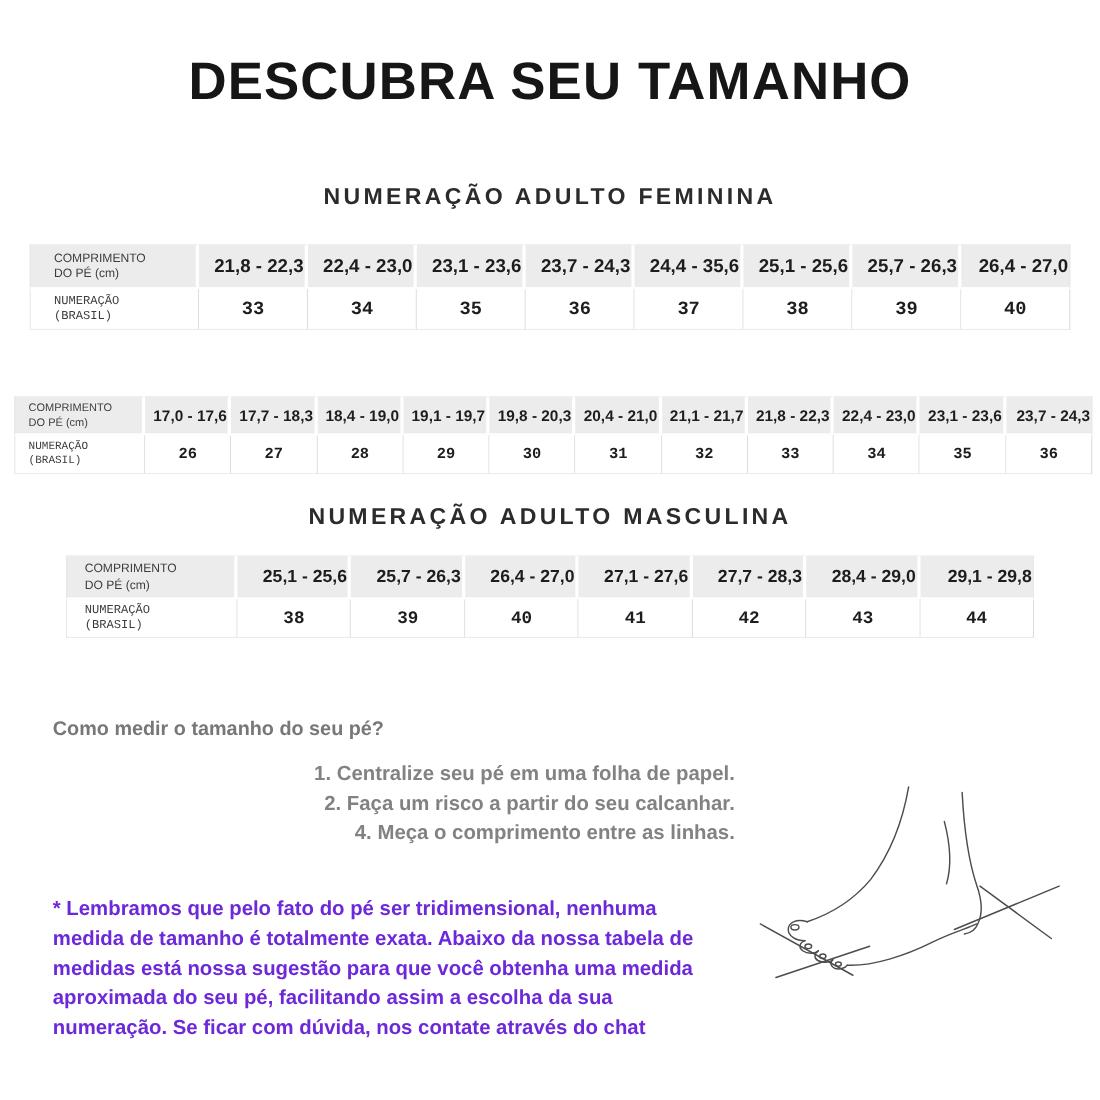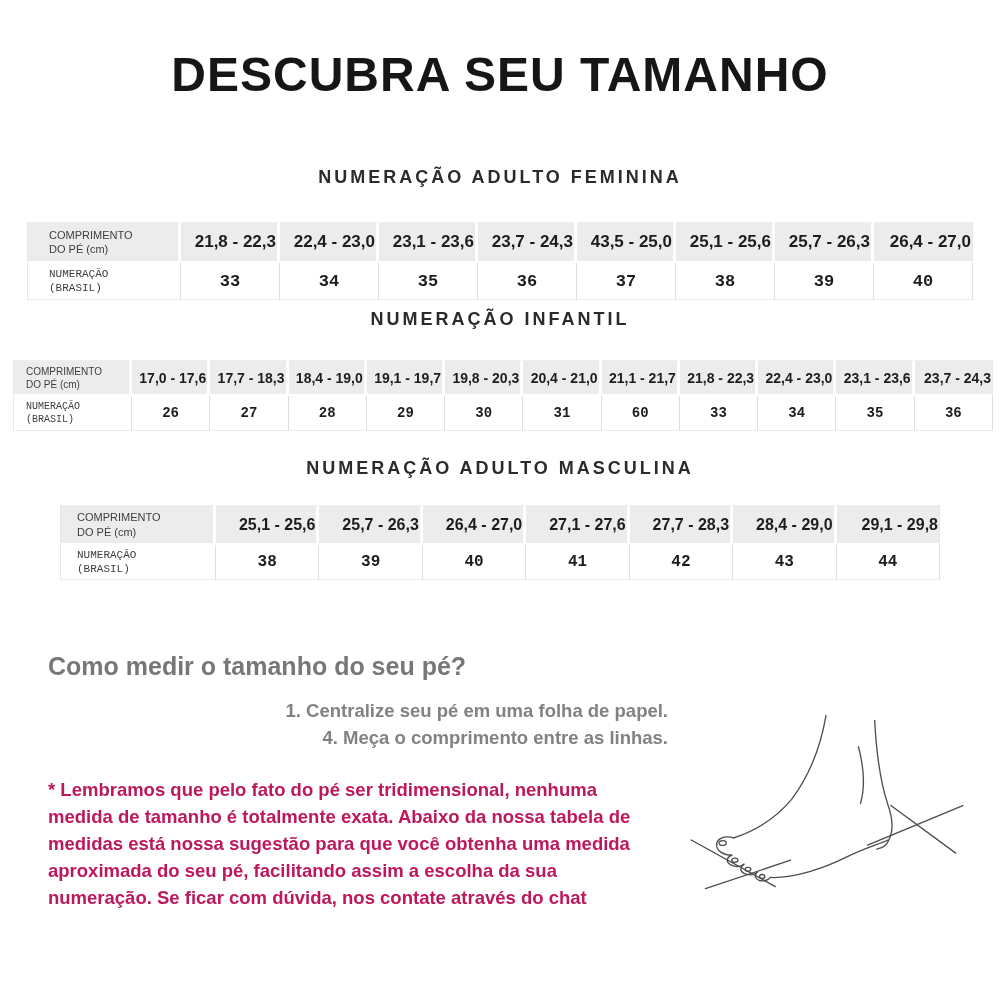--- a/index.html
+++ b/index.html
@@ -3,21 +3,21 @@
 <meta charset="utf-8">
 <style>
   html,body{margin:0;padding:0;background:#fff;}
   .page{position:relative;width:1000px;height:1000px;background:#fff;overflow:hidden;
         font-family:"Liberation Sans",sans-serif;color:#1d1d1d;}
 
   .main-title{position:absolute;top:48px;left:0;width:1000px;text-align:center;
         font-size:48px;line-height:54px;font-weight:bold;letter-spacing:1px;color:#161616;}
 
   .section-heading{position:absolute;left:0;width:1000px;text-align:center;
-        font-size:18px;font-weight:bold;letter-spacing:3px;color:#2b2b2b;}
+        font-size:21px;font-weight:bold;letter-spacing:3px;color:#2b2b2b;}
   .sh0{top:167px;} .sh1{top:309px;} .sh2{top:458px;}
 
   table.size-table{position:absolute;border-collapse:separate;border-spacing:0;table-layout:fixed;}
   table.t0{left:27px;top:222px;width:946px;}
   table.t1{left:13px;top:360px;width:980px;}
   table.t2{left:60px;top:505px;width:880px;}
 
   .size-table td{text-align:center;vertical-align:middle;font-weight:bold;color:#1d1d1d;}
   .row-len td{background:#ececec;border-right:3px solid #fff;border-bottom:2px solid #fff;border-top:1px solid #efefef;text-align:right;}
   .row-len td:last-child{border-right:1px solid #e7e7e7;}
@@ -31,23 +31,23 @@
   .t2 .row-len td{height:35px;font-size:16px;}
   .t2 .row-size td{height:32px;font-size:16px;}
 
   .size-table td.label{text-align:left;font-weight:normal;color:#3d3d3d;}
   .t0 td.label{width:128px;padding-left:21px;font-size:11px;}
   .t1 td.label{width:102px;padding-left:12px;font-size:10px;}
   .t2 td.label{width:135px;padding-left:16px;font-size:11px;}
   td.label span{display:block;line-height:1.3;}
 
   .howto{position:absolute;left:48px;top:652px;width:620px;color:#7c7c7c;font-weight:bold;}
-  .howto-heading{font-size:25px;color:#777;margin:0 0 16px 0;}
+  .howto-heading{font-size:18px;color:#777;margin:0 0 16px 0;}
   .howto-step{font-size:18.5px;line-height:27px;color:#828282;text-align:right;}
-  .howto-note{margin-top:25px;font-size:18.5px;line-height:27px;color:#be185d;white-space:pre-line;}
+  .howto-note{margin-top:42px;font-size:18.5px;line-height:27px;color:#6d28d9;white-space:pre-line;}
 
   .foot-art{position:absolute;left:672px;top:690px;width:304px;height:228px;}
 </style>
 </head>
 <body>
 
 <div class="page">
 
   <div class="main-title">DESCUBRA SEU TAMANHO</div>
 
@@ -56,21 +56,21 @@
     <tbody>
         <tr class="row-len">
       <td class="label">
         <span>COMPRIMENTO</span>
         <span>DO PÉ (cm)</span>
       </td>
     <td>21,8 - 22,3</td>
           <td>22,4 - 23,0</td>
           <td>23,1 - 23,6</td>
           <td>23,7 - 24,3</td>
-          <td>43,5 - 25,0</td>
+          <td>24,4 - 35,6</td>
           <td>25,1 - 25,6</td>
           <td>25,7 - 26,3</td>
           <td>26,4 - 27,0</td>
         </tr>
     <tr class="row-size">
       <td class="label">
         <span>NUMERAÇÃO</span>
         <span>(BRASIL)</span>
       </td>
     <td>33</td>
@@ -78,21 +78,20 @@
           <td>35</td>
           <td>36</td>
           <td>37</td>
           <td>38</td>
           <td>39</td>
           <td>40</td>
         </tr>
   </tbody>
     </table>
 
-  <div class="section-heading sh1">NUMERAÇÃO INFANTIL</div>
   <table class="size-table t1">
     <tbody>
         <tr class="row-len">
       <td class="label">
         <span>COMPRIMENTO</span>
         <span>DO PÉ (cm)</span>
       </td>
     <td>17,0 - 17,6</td>
           <td>17,7 - 18,3</td>
           <td>18,4 - 19,0</td>
@@ -109,21 +108,21 @@
       <td class="label">
         <span>NUMERAÇÃO</span>
         <span>(BRASIL)</span>
       </td>
     <td>26</td>
           <td>27</td>
           <td>28</td>
           <td>29</td>
           <td>30</td>
           <td>31</td>
-          <td>60</td>
+          <td>32</td>
           <td>33</td>
           <td>34</td>
           <td>35</td>
           <td>36</td>
         </tr>
   </tbody>
     </table>
 
   <div class="section-heading sh2">NUMERAÇÃO ADULTO MASCULINA</div>
   <table class="size-table t2">
@@ -153,20 +152,21 @@
           <td>42</td>
           <td>43</td>
           <td>44</td>
         </tr>
   </tbody>
     </table>
 
   <div class="howto">
     <div class="howto-heading">Como medir o tamanho do seu pé?</div>
     <div class="howto-step">1. Centralize seu pé em uma folha de papel.</div>
+    <div class="howto-step">2. Faça um risco a partir do seu calcanhar.</div>
     <div class="howto-step">4. Meça o comprimento entre as linhas.</div>
     <div class="howto-note">* Lembramos que pelo fato do pé ser tridimensional, nenhuma
 medida de tamanho é totalmente exata. Abaixo da nossa tabela de
 medidas está nossa sugestão para que você obtenha uma medida
 aproximada do seu pé, facilitando assim a escolha da sua
 numeração. Se ficar com dúvida, nos contate através do chat</div>
   </div>
 
   <svg class="foot-art" viewBox="0 0 300 225" fill="none" stroke="#4d4d4d" stroke-width="1.3" stroke-linecap="round" stroke-linejoin="round">
     <g>

